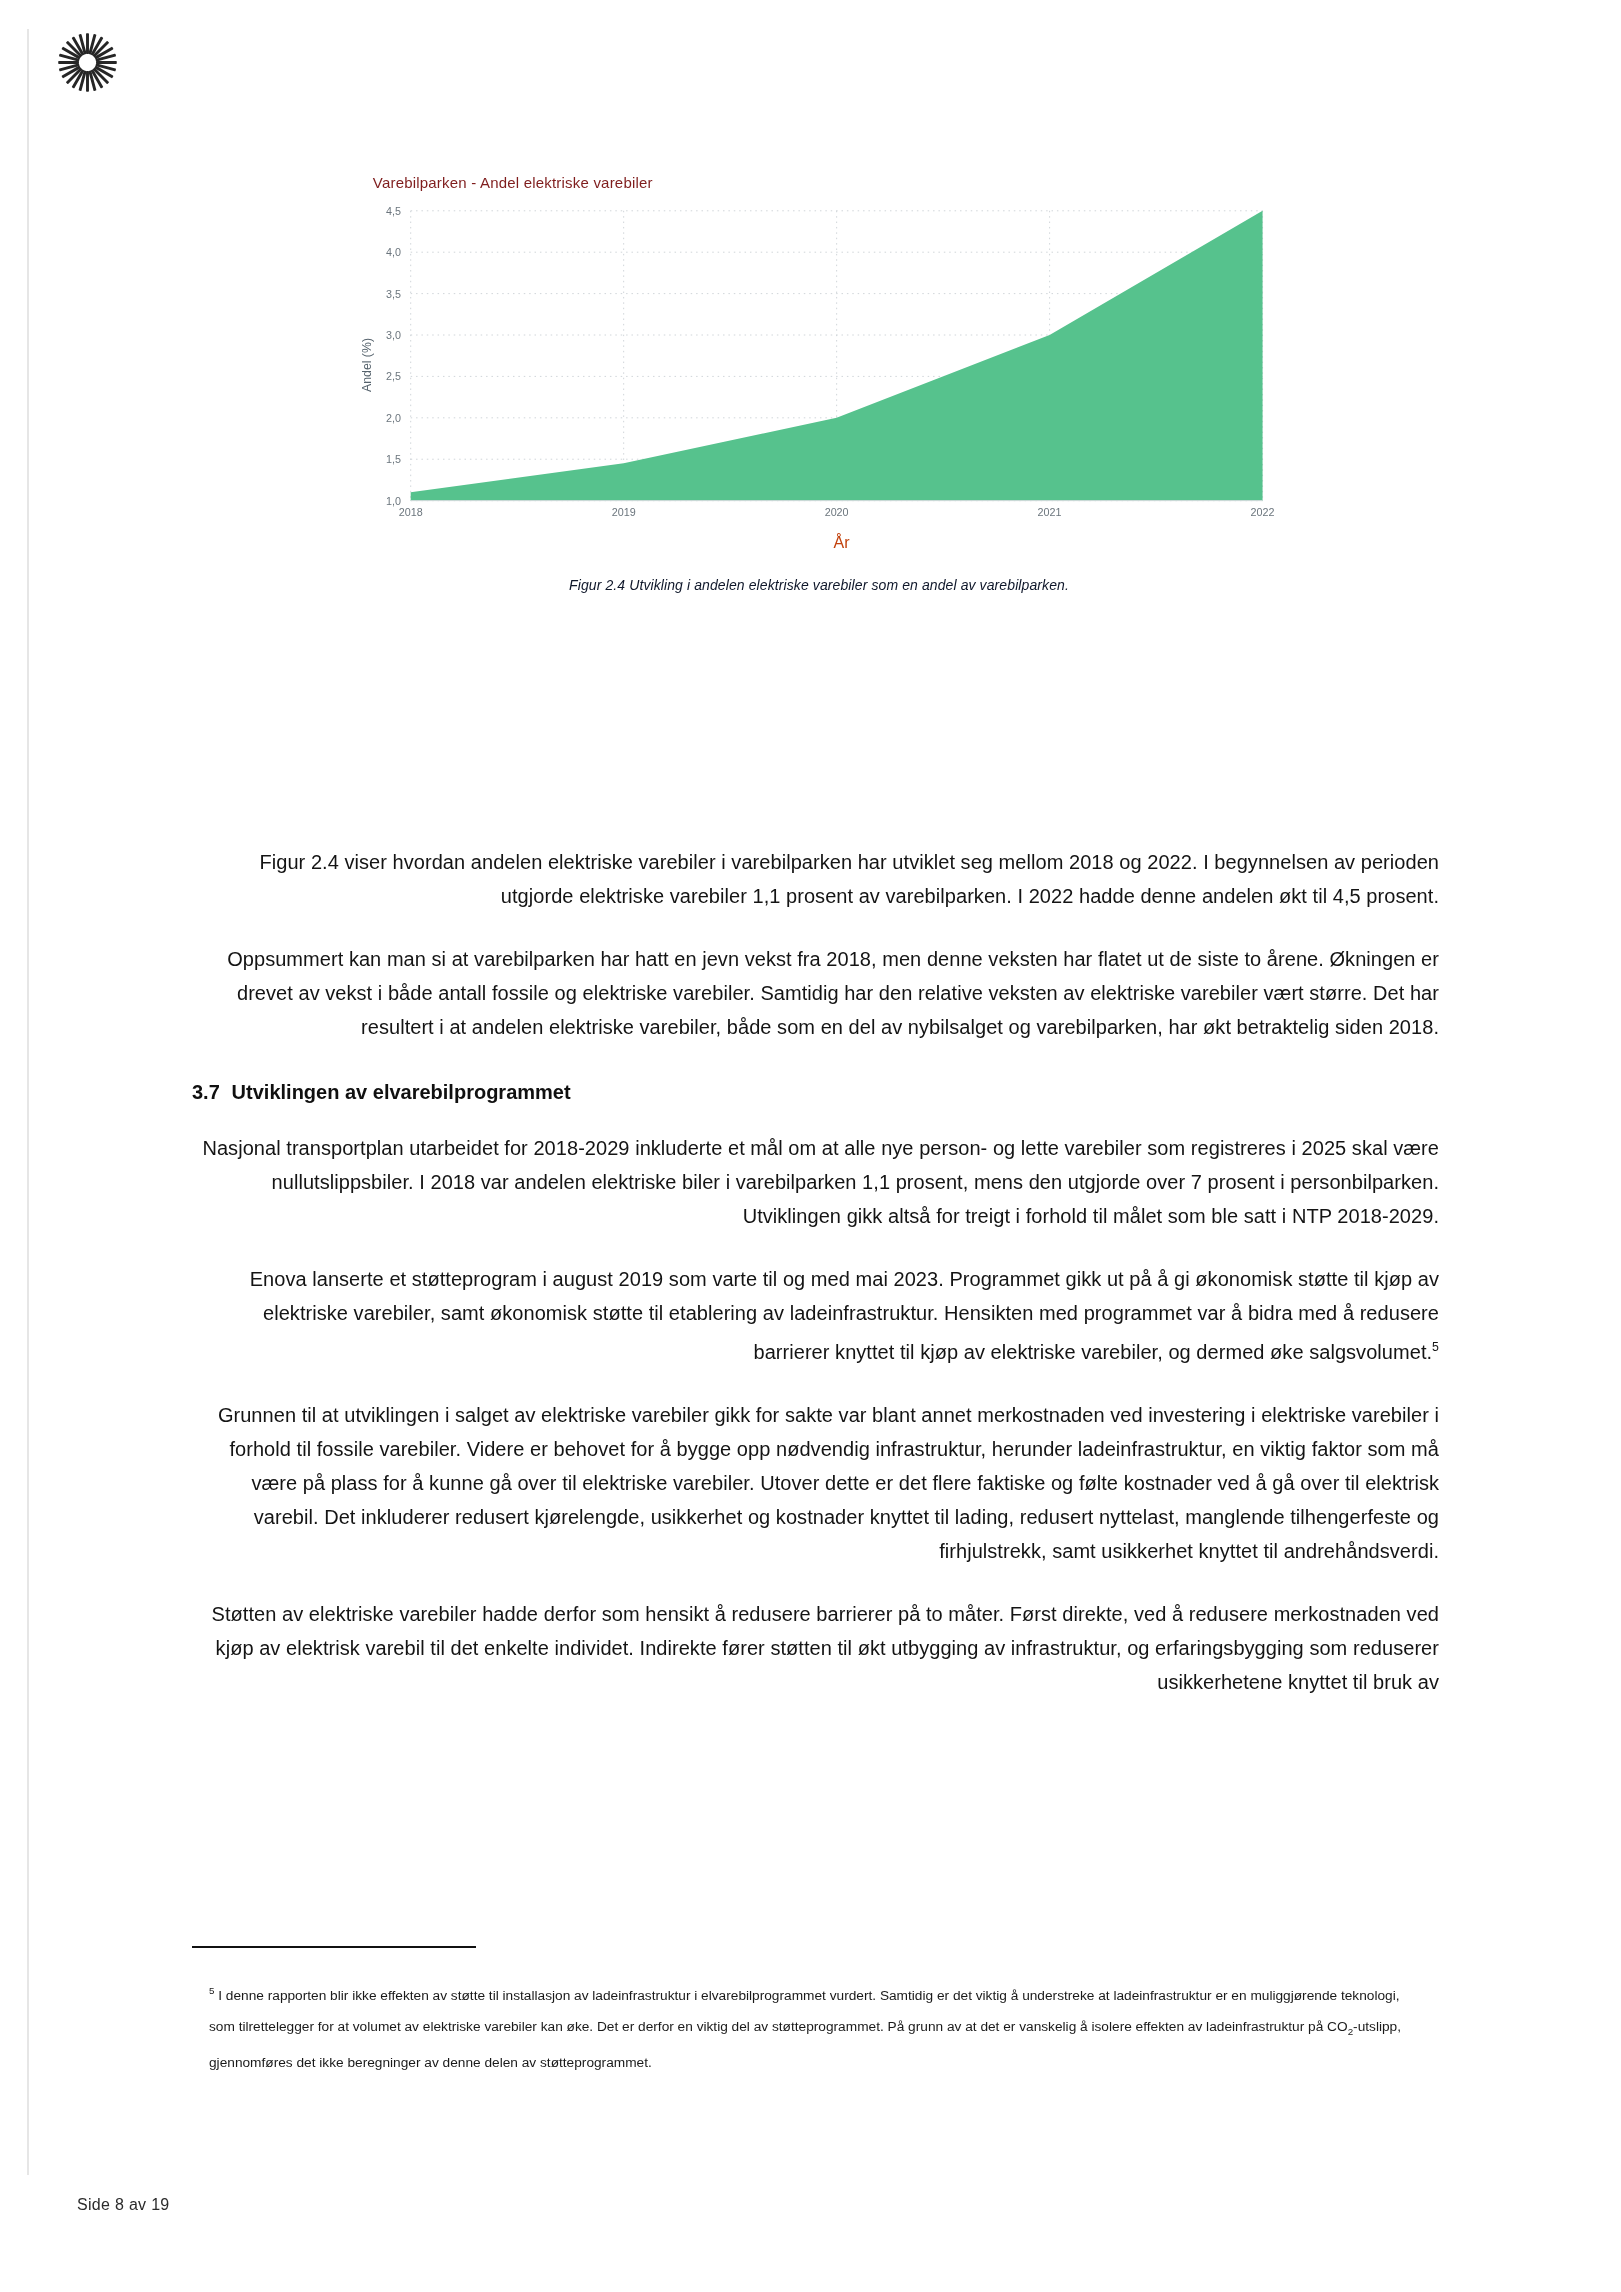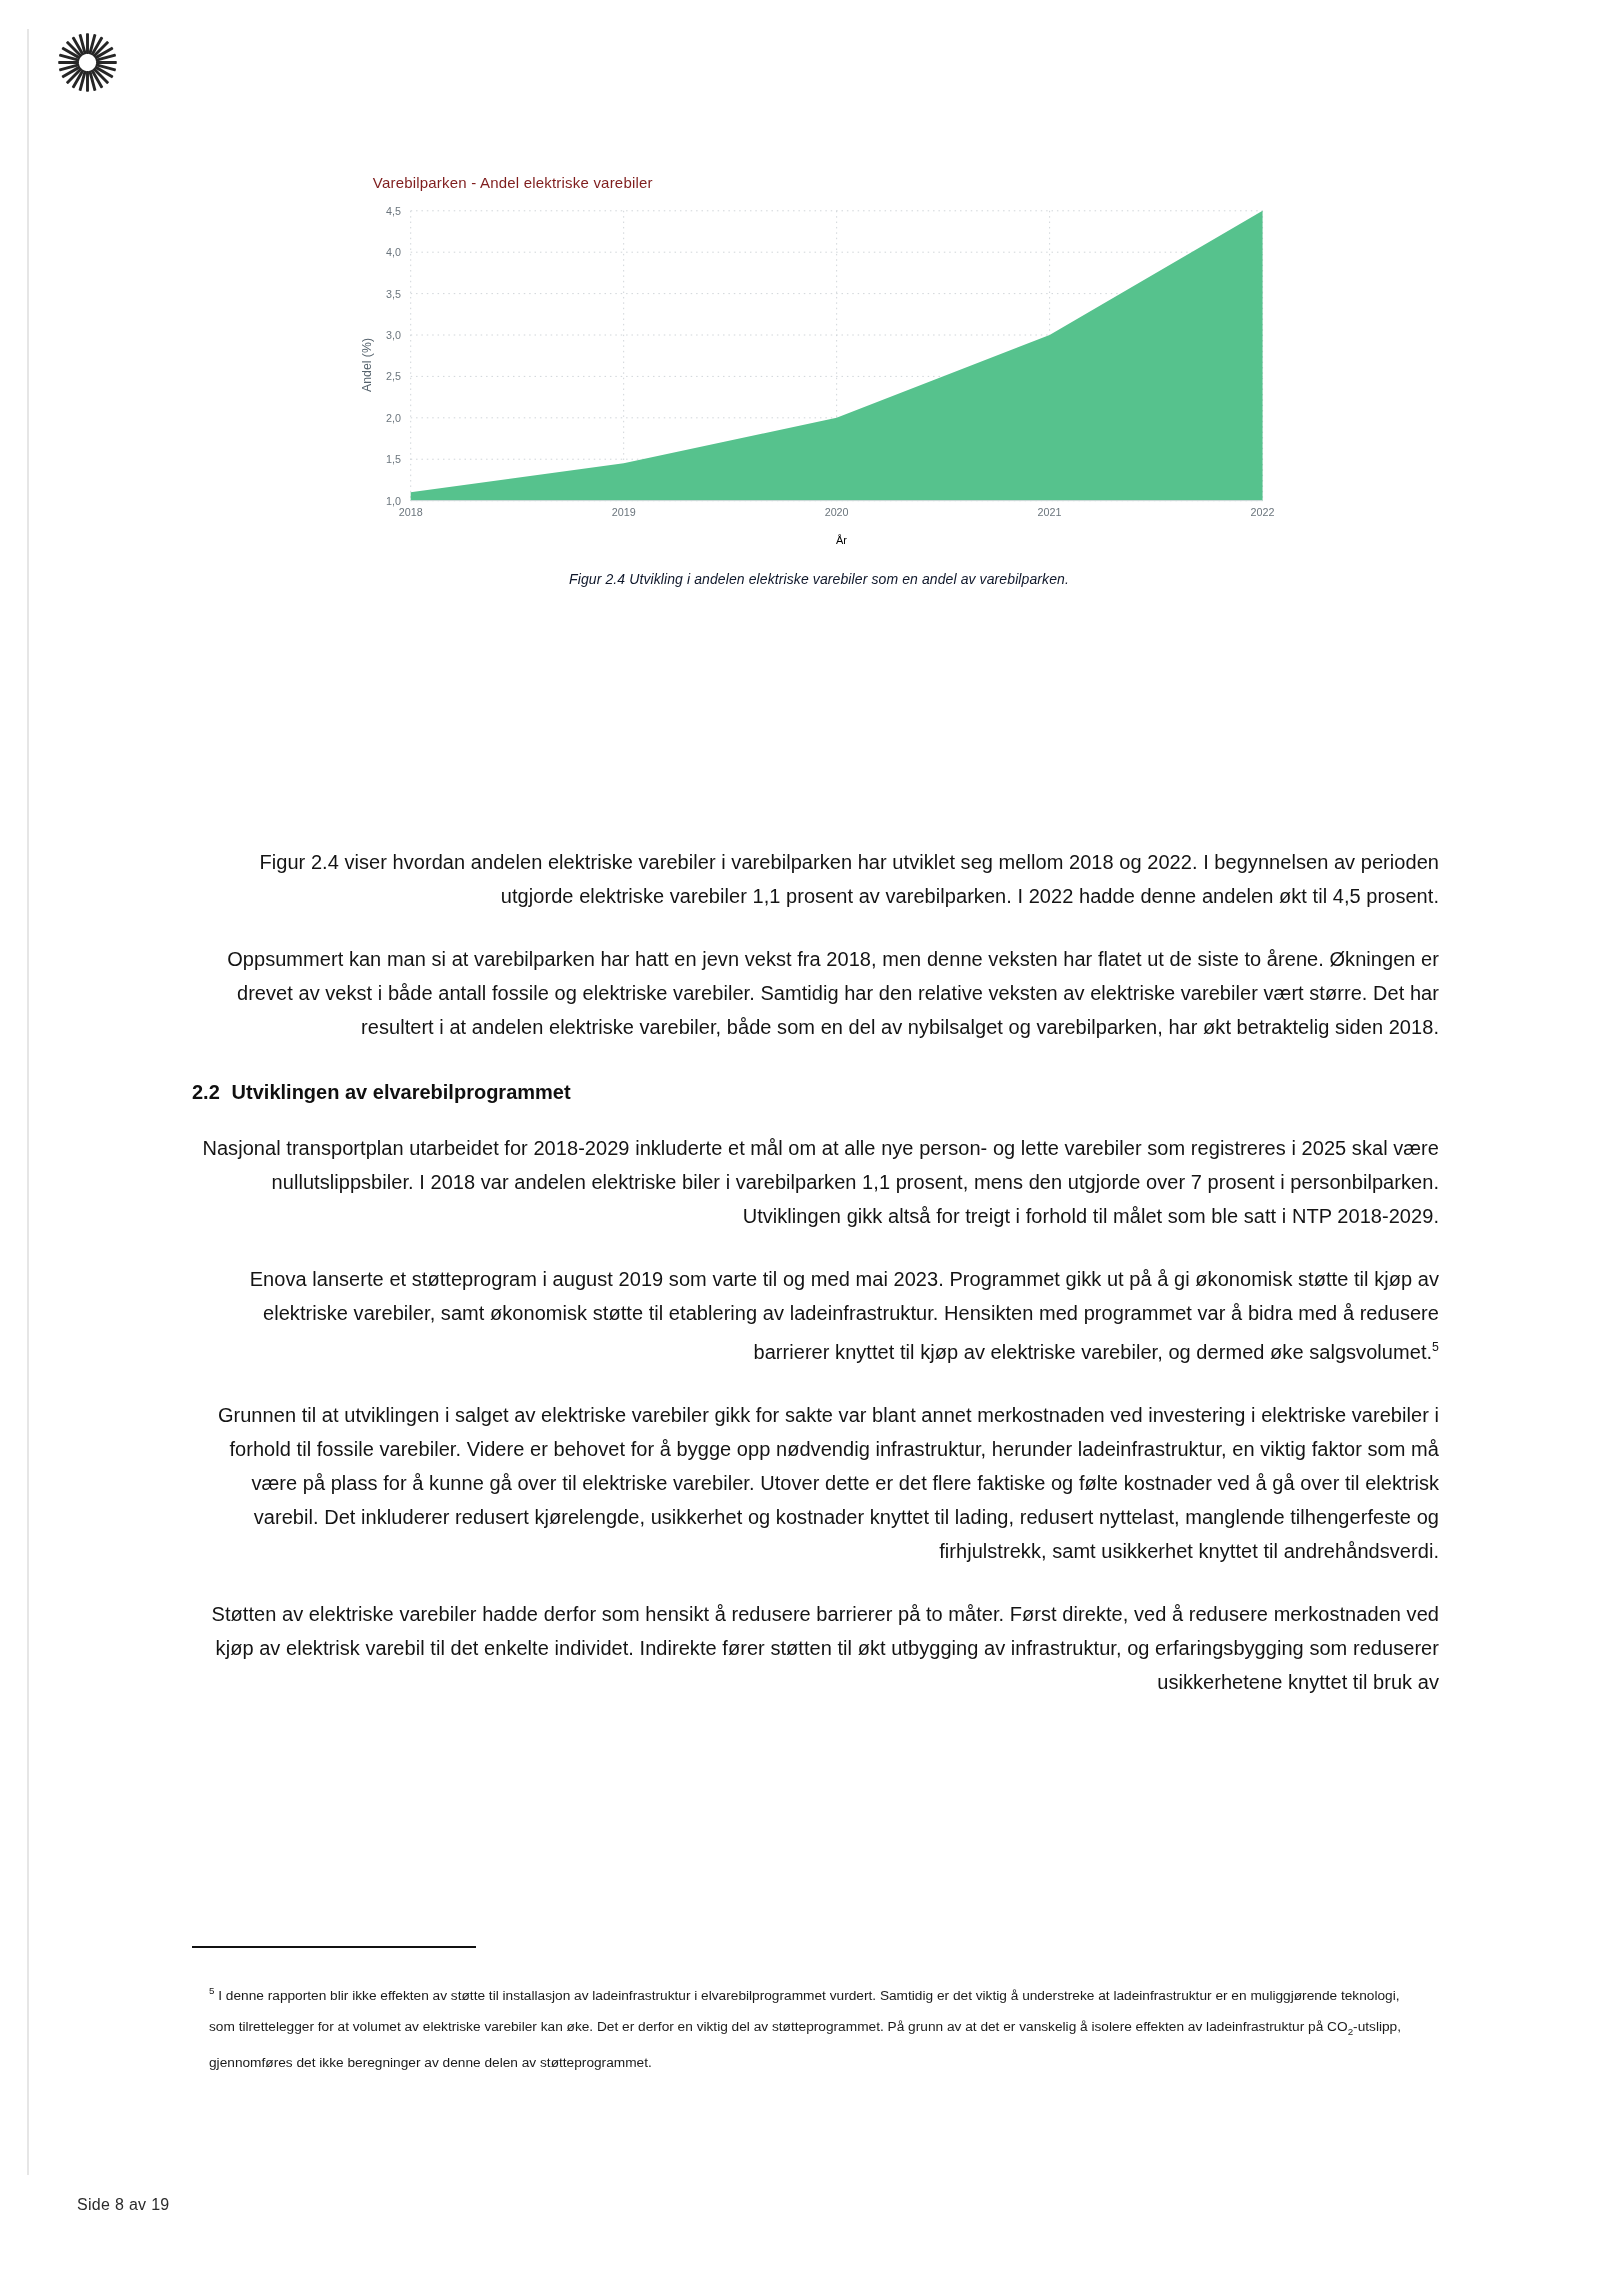--- a/index.html
+++ b/index.html
@@ -65,22 +65,22 @@
     left: -23.5px;
     top: 50%;
     transform: translateY(-50%) rotate(-90deg);
     transform-origin: center center;
     font-size: 12.3px;
     color: #55626c;
     white-space: nowrap;
   }
   .xlabel {
     text-align: center;
-    font-size: 11px;
-    color: #000000;
+    font-size: 16px;
+    color: #c2410c;
     margin-top: 3.9px;
     margin-left: 45px;
   }
   .fig-caption {
     margin-top: 25.5px;
     text-align: center;
     font-size: 14px;
     font-style: italic;
     color: #0f172a;
     letter-spacing: 0.1px;
@@ -226,21 +226,21 @@
     <div class="fig-caption">Figur 2.4 Utvikling i andelen elektriske varebiler som en andel av varebilparken.</div>
   </div>
 
   <div class="content">
 
     <p class="body">Figur 2.4 viser hvordan andelen elektriske varebiler i varebilparken har utviklet seg mellom 2018 og 2022. I begynnelsen av perioden utgjorde elektriske varebiler 1,1 prosent av varebilparken. I 2022 hadde denne andelen økt til 4,5 prosent.</p>
 
     <p class="body">Oppsummert kan man si at varebilparken har hatt en jevn vekst fra 2018, men denne veksten har flatet ut de siste to årene. Økningen er drevet av vekst i både antall fossile og elektriske varebiler. Samtidig har den relative veksten av elektriske varebiler vært større. Det har resultert i at andelen elektriske varebiler, både som en del av nybilsalget og varebilparken, har økt betraktelig siden 2018.</p>
 
     <h2 class="section">
-      <span class="num">2.2</span><span>Utviklingen av elvarebilprogrammet</span>
+      <span class="num">3.7</span><span>Utviklingen av elvarebilprogrammet</span>
     </h2>
 
     <p class="body">Nasjonal transportplan utarbeidet for 2018-2029 inkluderte et mål om at alle nye person- og lette varebiler som registreres i 2025 skal være nullutslippsbiler. I 2018 var andelen elektriske biler i varebilparken 1,1 prosent, mens den utgjorde over 7 prosent i personbilparken. Utviklingen gikk altså for treigt i forhold til målet som ble satt i NTP 2018-2029.</p>
 
     <p class="body"><span>Enova lanserte et støtteprogram i august 2019 som varte til og med mai 2023. Programmet gikk ut på å gi økonomisk støtte til kjøp av elektriske varebiler, samt økonomisk støtte til etablering av ladeinfrastruktur. Hensikten med programmet var å bidra med å redusere barrierer knyttet til kjøp av elektriske varebiler, og dermed øke salgsvolumet.</span><sup class="fn">5</sup></p>
 
     <p class="body">Grunnen til at utviklingen i salget av elektriske varebiler gikk for sakte var blant annet merkostnaden ved investering i elektriske varebiler i forhold til fossile varebiler. Videre er behovet for å bygge opp nødvendig infrastruktur, herunder ladeinfrastruktur, en viktig faktor som må være på plass for å kunne gå over til elektriske varebiler. Utover dette er det flere faktiske og følte kostnader ved å gå over til elektrisk varebil. Det inkluderer redusert kjørelengde, usikkerhet og kostnader knyttet til lading, redusert nyttelast, manglende tilhengerfeste og firhjulstrekk, samt usikkerhet knyttet til andrehåndsverdi.</p>
 
     <p class="body">Støtten av elektriske varebiler hadde derfor som hensikt å redusere barrierer på to måter. Først direkte, ved å redusere merkostnaden ved kjøp av elektrisk varebil til det enkelte individet. Indirekte fører støtten til økt utbygging av infrastruktur, og erfaringsbygging som reduserer usikkerhetene knyttet til bruk av</p>
   </div>

